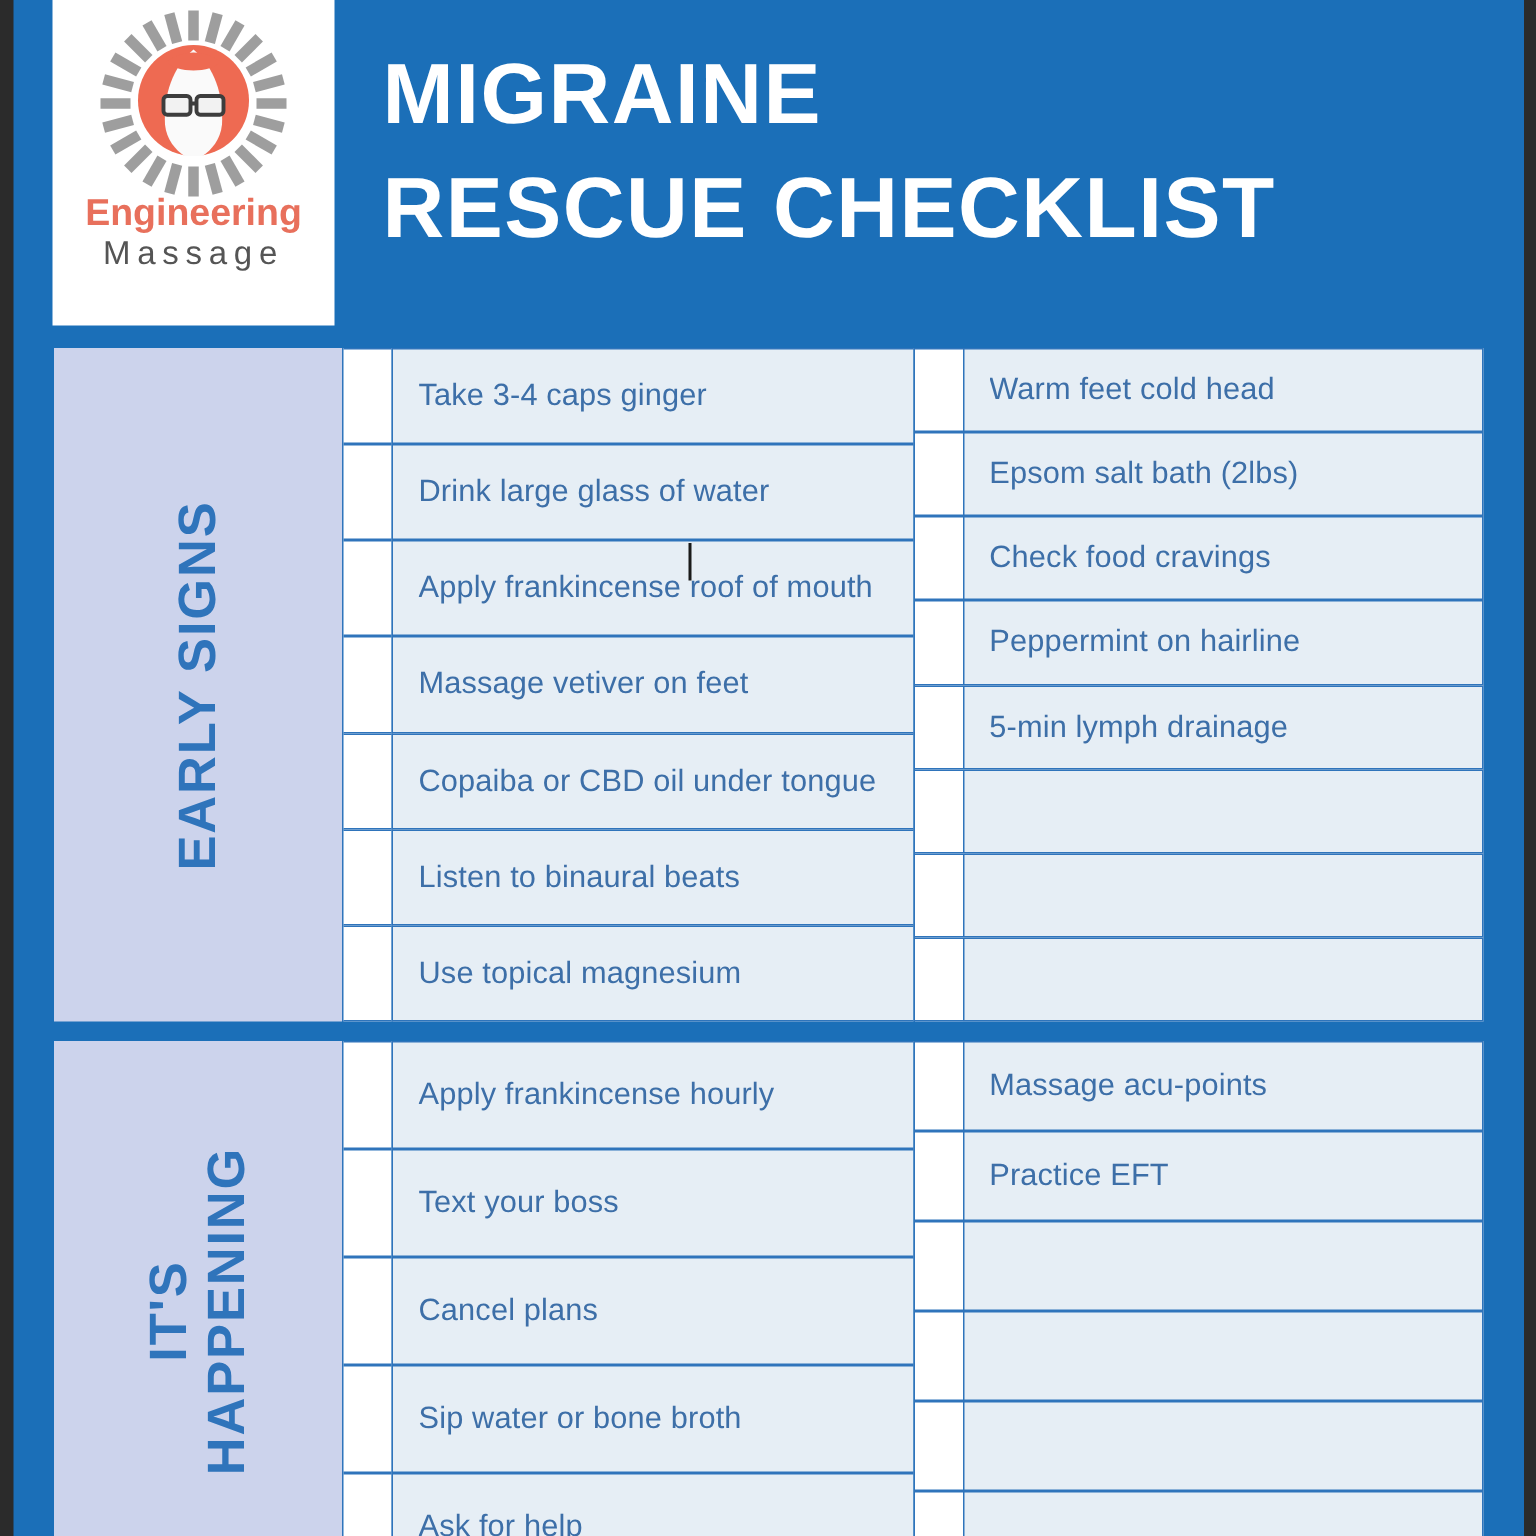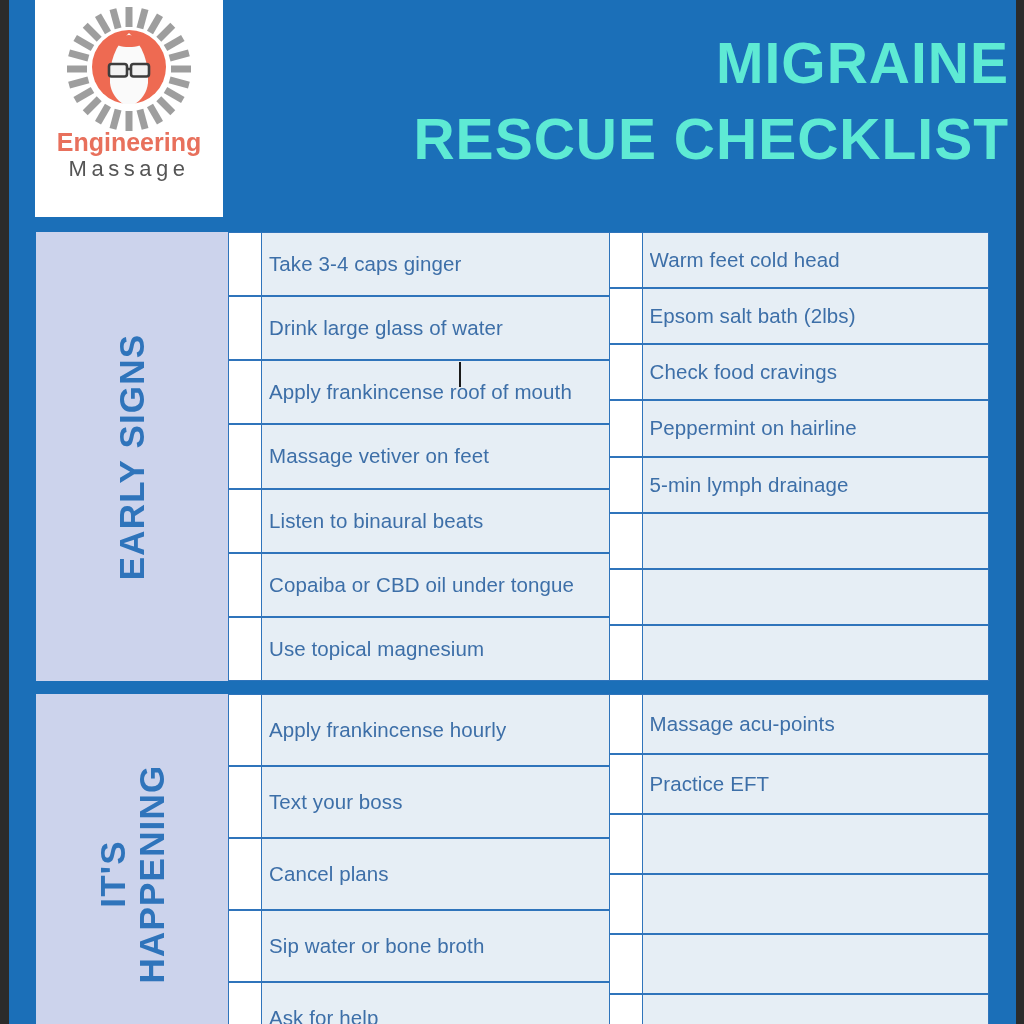--- a/index.html
+++ b/index.html
@@ -71,25 +71,25 @@
     color: #555555;
     font-size: 22px;
     font-weight: 500;
     line-height: 1.1;
     letter-spacing: 4.5px;
     margin-top: 2px;
   }
 
   #title-block {
     position: absolute;
-    left: 230px;
+    left: 246px;
     top: 26px;
     width: 770px;
-    text-align: right;
-    color: #5eead4;
+    text-align: left;
+    color: #ffffff;
   }
   .title-line {
     font-size: 57px;
     font-weight: 700;
     letter-spacing: 1px;
     line-height: 1.33;
     white-space: nowrap;
   }
 
   
@@ -152,21 +152,21 @@
     border-bottom: 1px solid #2f74bb;
   }
 
   .item-cell {
     flex: 1 1 auto;
     background: #e6eef5;
     border: 1px solid #2f74bb;
     border-right: none;
     display: flex;
     align-items: center;
-    padding-left: 7px;
+    padding-left: 17px;
     min-width: 0;
   }
   .col-right .item-cell { border-right: 1px solid #2f74bb; text-align: right; }
 
   .item-text {
     color: #3d6fa8;
     font-size: 20.5px;
     font-weight: 400;
     letter-spacing: 0.1px;
     white-space: nowrap;
@@ -271,27 +271,27 @@
         </div>
         <div class="row">
           <div class="check-cell"></div>
           <div class="item-cell">
             <span class="item-text">Massage vetiver on feet</span>
           </div>
         </div>
         <div class="row">
           <div class="check-cell"></div>
           <div class="item-cell">
+            <span class="item-text">Copaiba or CBD oil under tongue</span>
+          </div>
+        </div>
+        <div class="row">
+          <div class="check-cell"></div>
+          <div class="item-cell">
             <span class="item-text">Listen to binaural beats</span>
-          </div>
-        </div>
-        <div class="row">
-          <div class="check-cell"></div>
-          <div class="item-cell">
-            <span class="item-text">Copaiba or CBD oil under tongue</span>
           </div>
         </div>
         <div class="row">
           <div class="check-cell"></div>
           <div class="item-cell">
             <span class="item-text">Use topical magnesium</span>
           </div>
         </div>
       </div>
 

